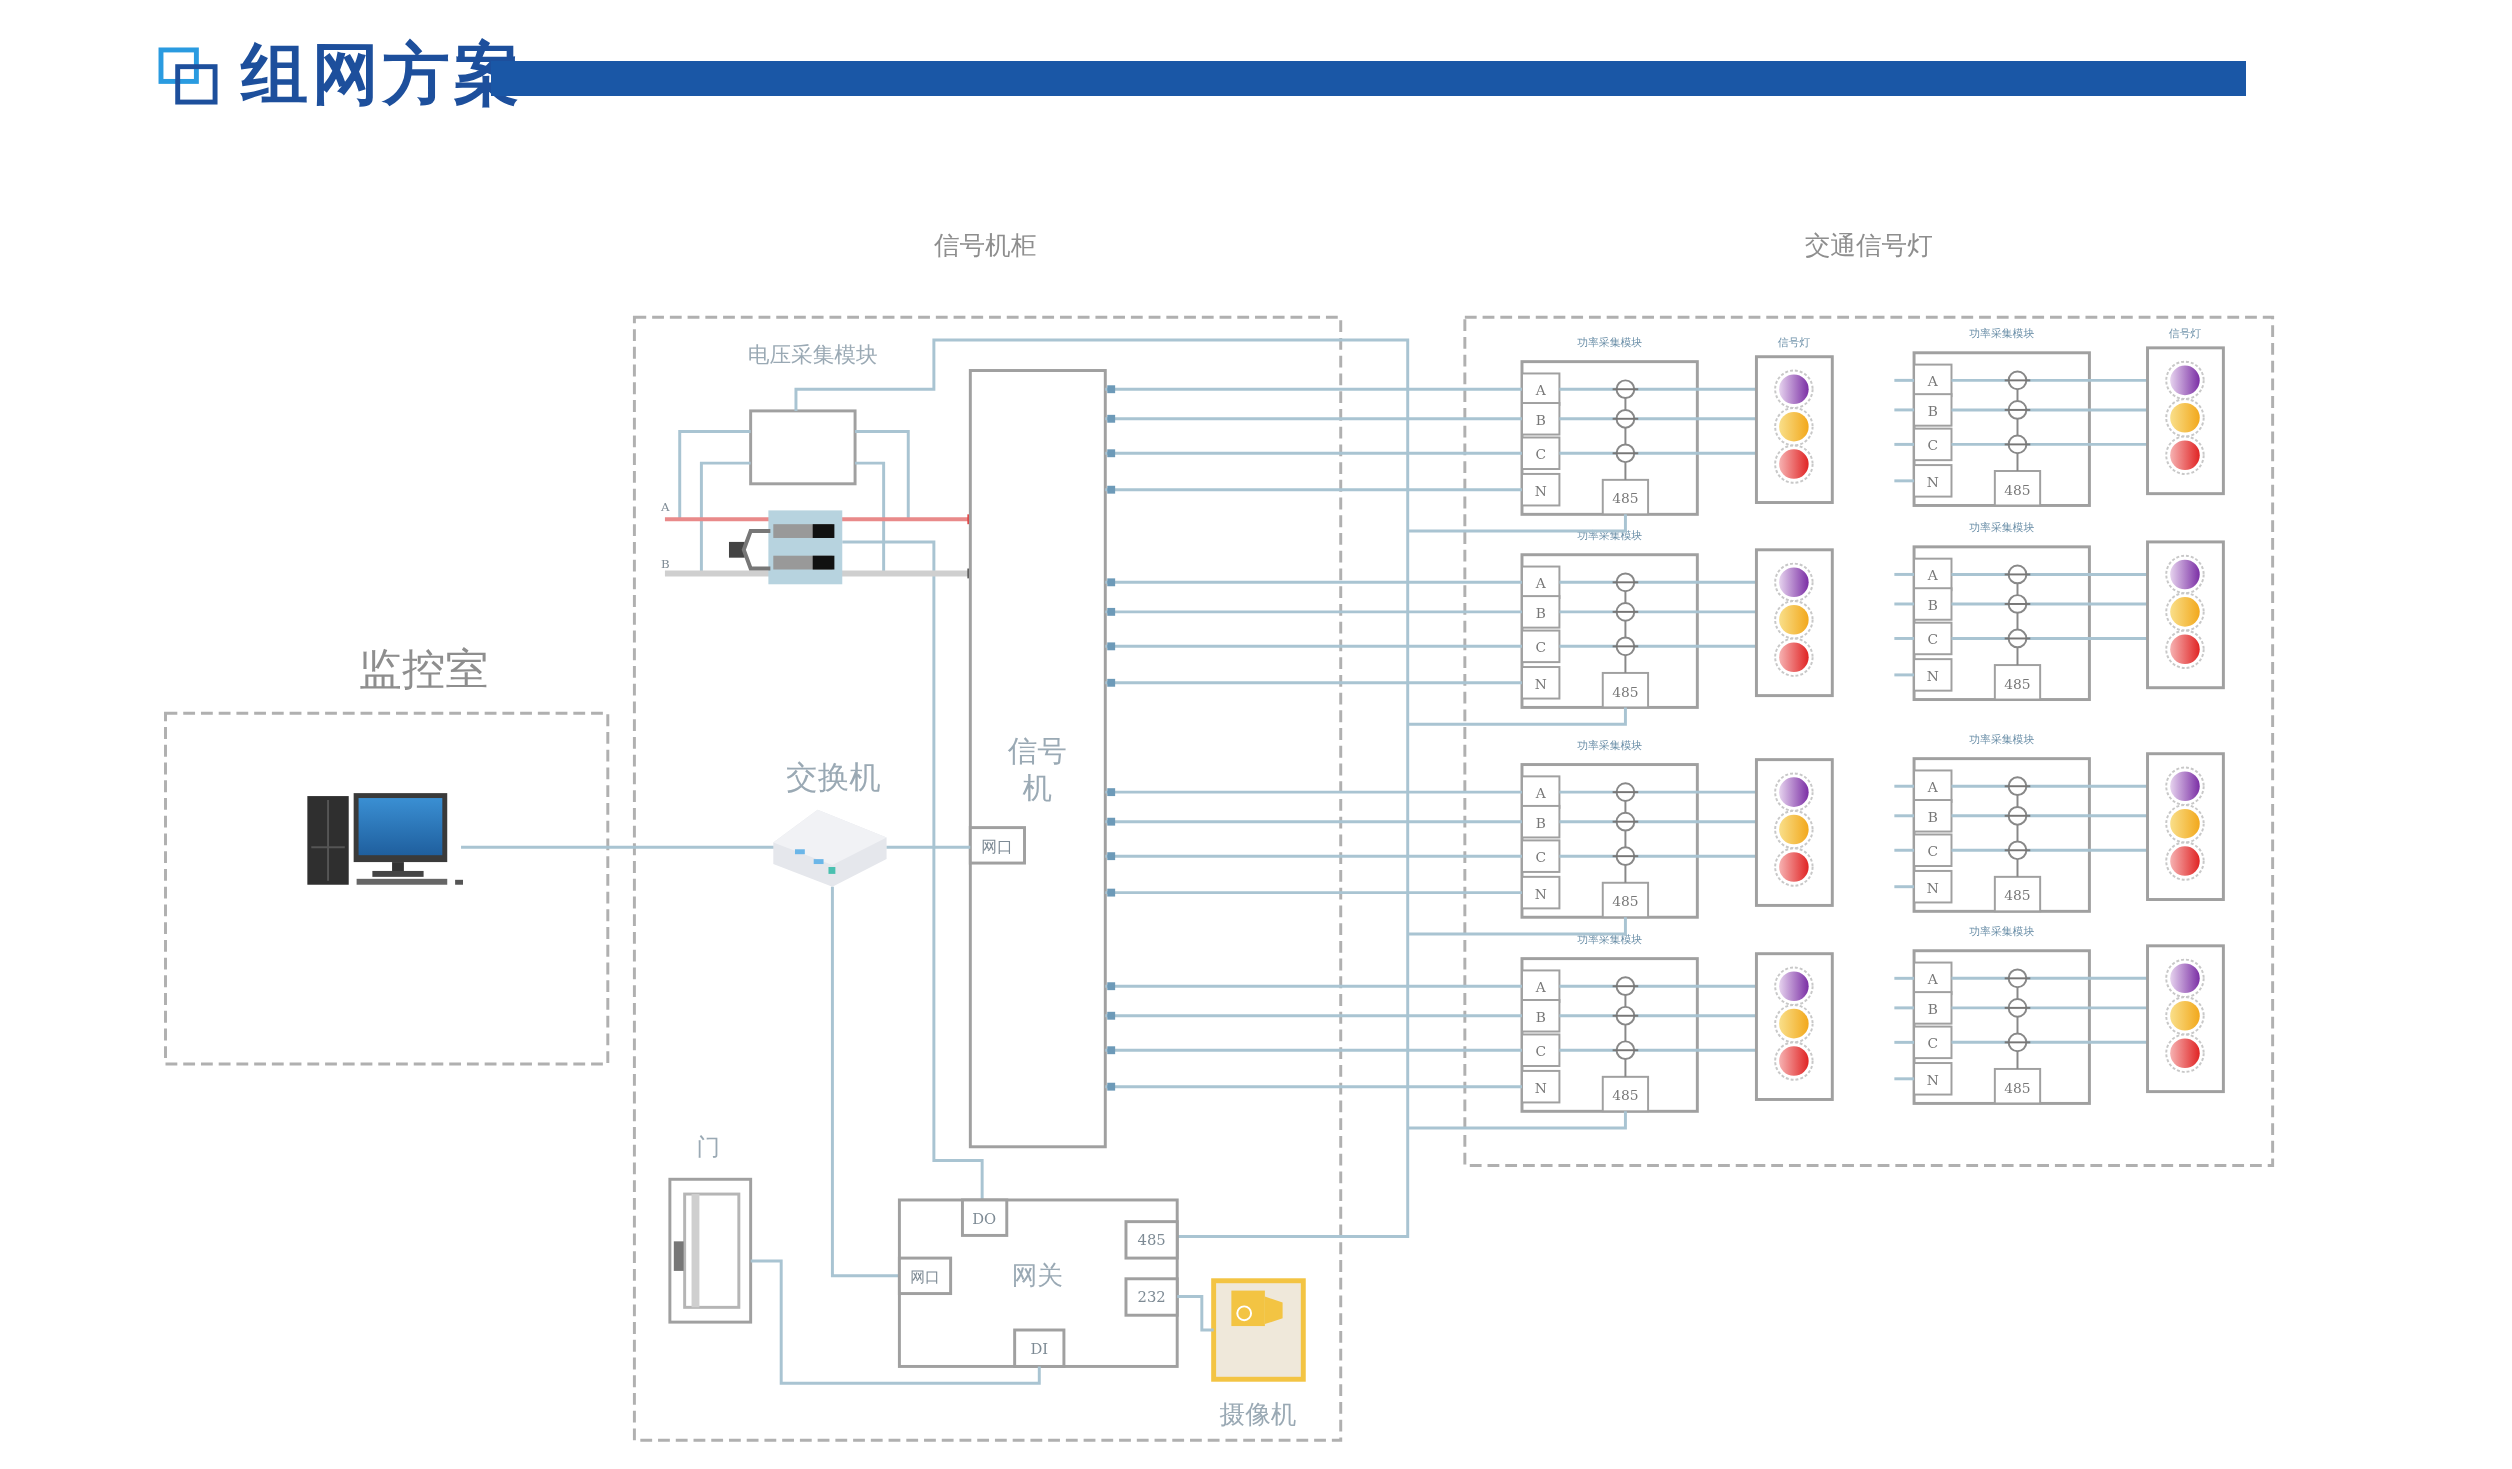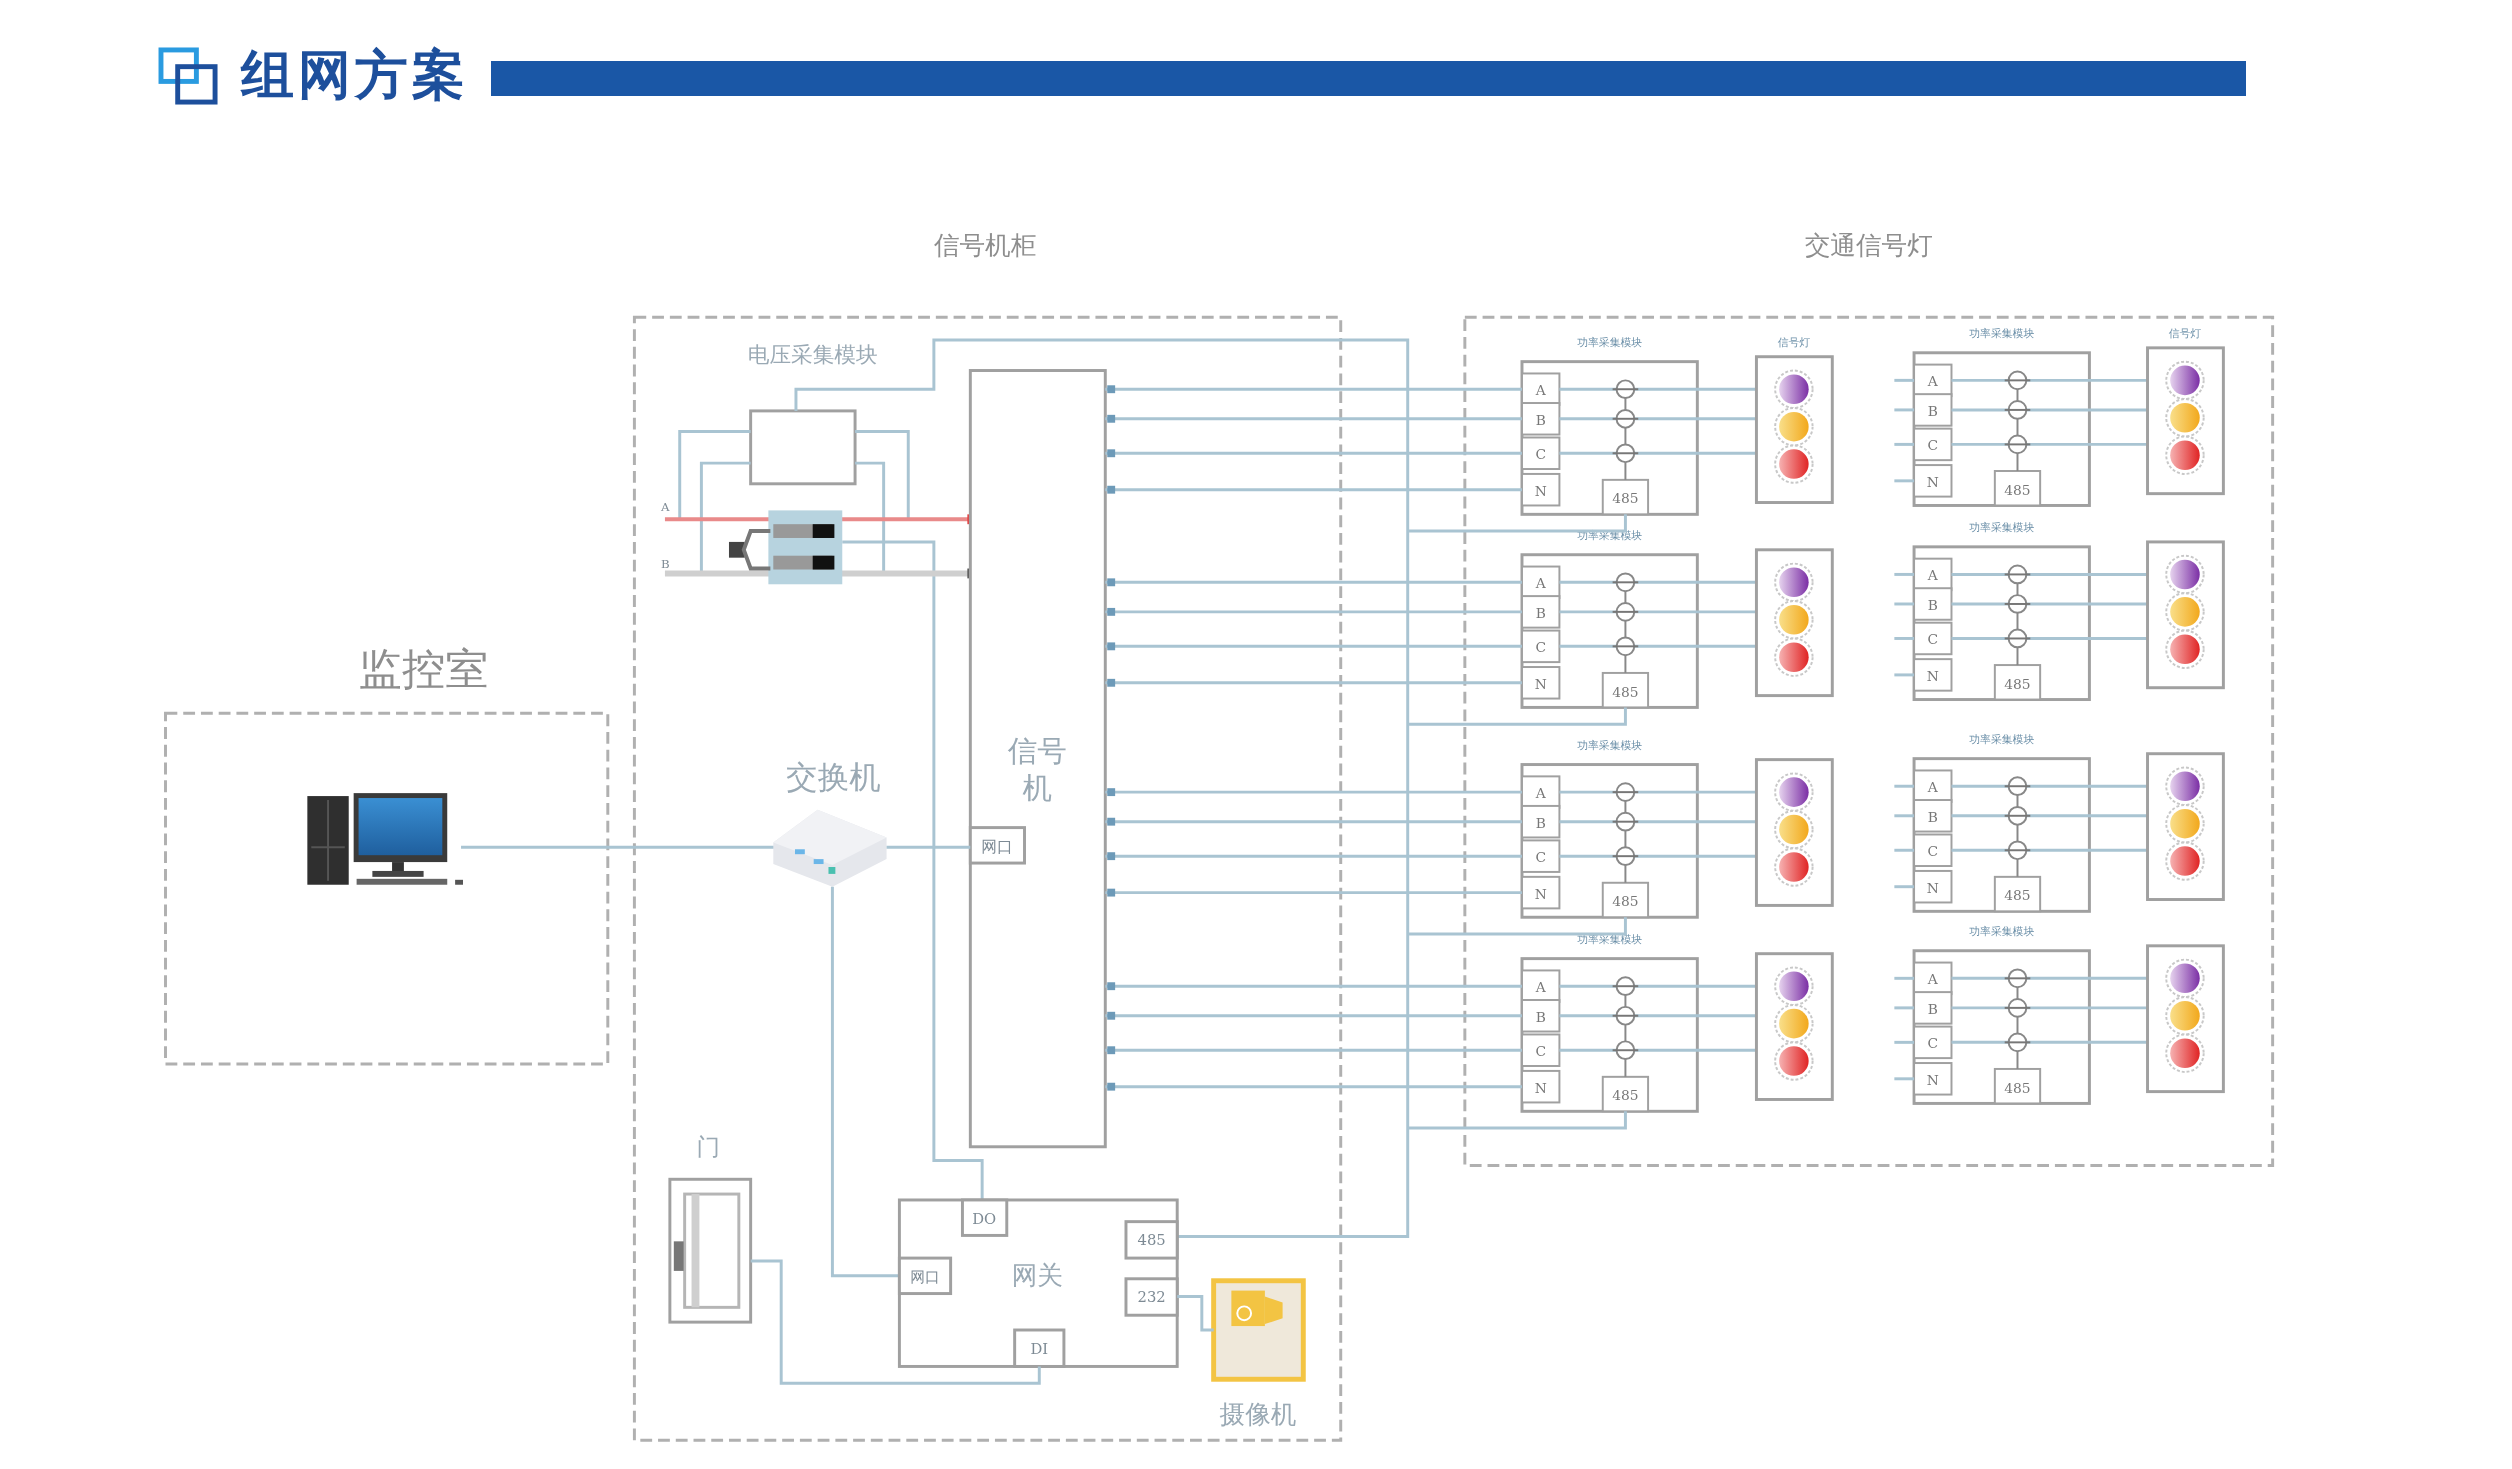--- a/index.html
+++ b/index.html
@@ -1,20 +1,20 @@
 <!DOCTYPE html>
 <html><head>
 <meta charset="utf-8">
 <style>
   html, body { margin:0; padding:0; background:#ffffff; }
   body { width:2513px; height:1470px; position:relative; overflow:hidden;
          font-family:"DejaVu Sans", sans-serif; }
   .abs { position:absolute; }
   #header-icon { left:158px; top:47px; width:63px; height:59px; }
-  #header-title { left:241px; top:43px; font-size:53px; font-weight:bold; color:#1d4f9c;
+  #header-title { left:241px; top:43px; font-size:67px; font-weight:bold; color:#1d4f9c;
                   letter-spacing:3.9px; line-height:63px; font-family:"DejaVu Sans", sans-serif; }
   #header-bar { left:491px; top:61px; width:1755px; height:35px; background:#1a57a6; }
   svg#diagram { position:absolute; left:0; top:0; }
   .lbl { font-family:"DejaVu Serif", serif; fill:#9aa9b4; }
   .lbl-dark { font-family:"DejaVu Serif", serif; fill:#8e8e8e; }
   .small { font-family:"DejaVu Serif", serif; fill:#7d8a94; }
 </style>
 </head>
 <body>
 

